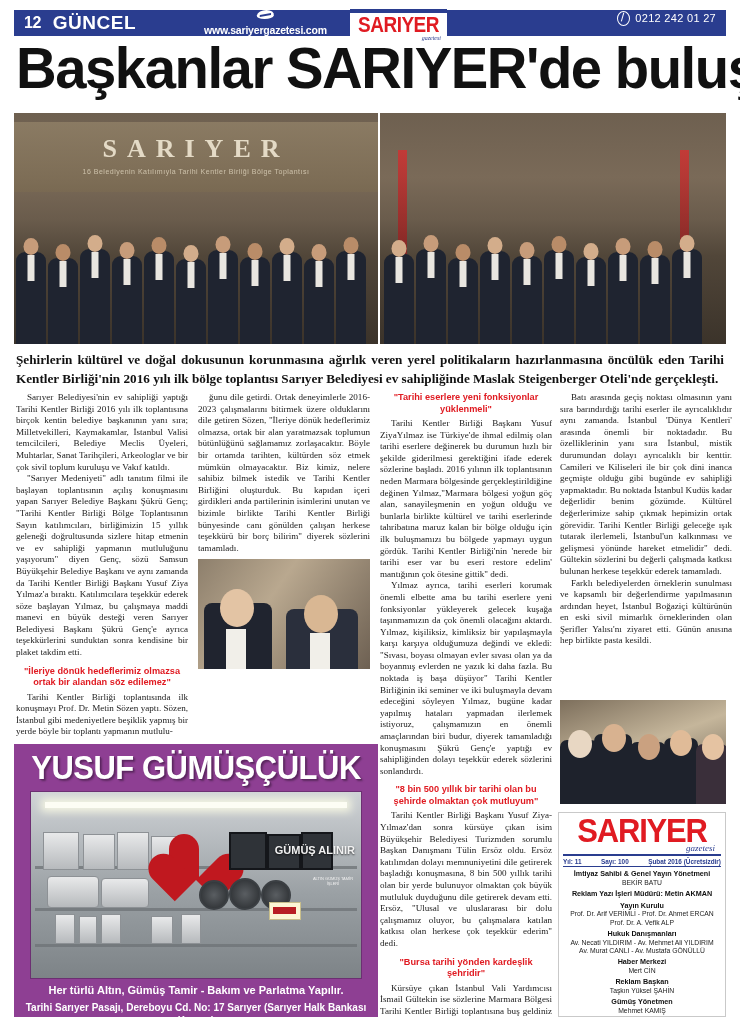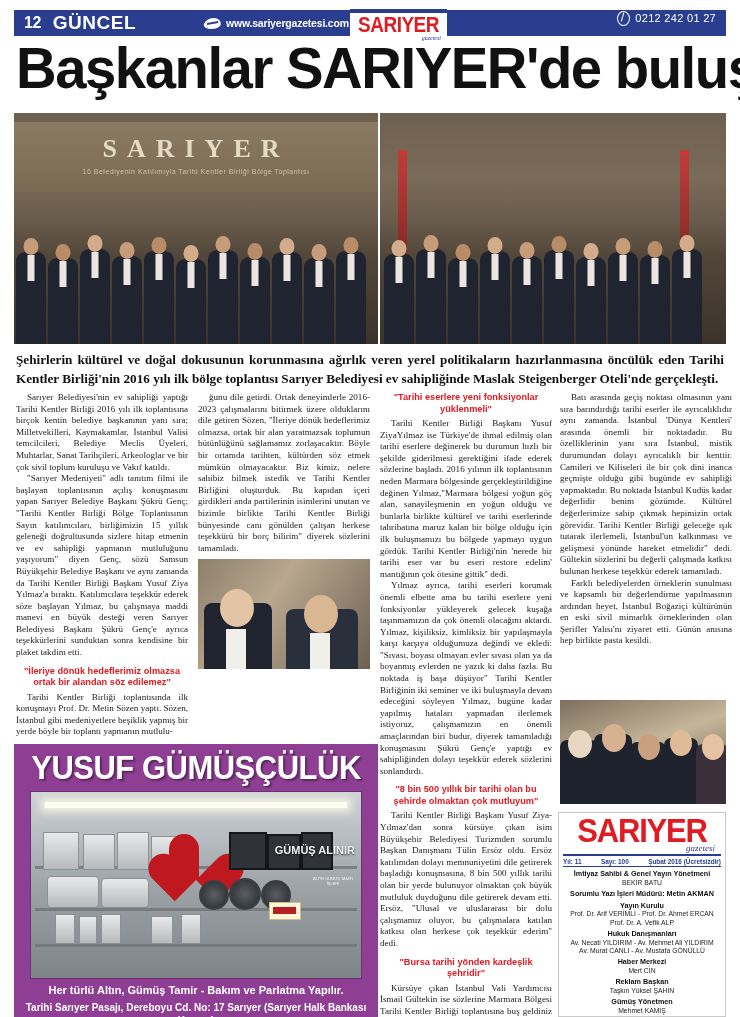--- a/index.html
+++ b/index.html
@@ -41,20 +41,21 @@
     letter-spacing: 0.5px;
     padding-left: 12px;
   }
   .web-block {
     position: absolute;
     left: 190px; top: 0;
     height: 26px;
     display: flex;
     align-items: center;
     gap: 5px;
+    flex-direction: column;
   }
   .web-icon {
     width: 17px; height: 11px;
     background: #ffffff;
     border-radius: 50% 50% 50% 50% / 60% 60% 40% 40%;
     transform: skewX(-12deg);
     position: relative;
   }
   .web-icon::after {
     content: "";
@@ -687,21 +688,21 @@
   <div class="mh-logo-sub">gazetesi</div>
   <div class="mh-rule"></div>
   <div class="mh-issueline">
     <span>Yıl: 11</span>
     <span>Sayı: 100</span>
     <span>Şubat 2016 (Ücretsizdir)</span>
   </div>
   <div id="mh-entries">
       <div class="mh-role">İmtiyaz Sahibi &amp; Genel Yayın Yönetmeni</div>
       <div class="mh-name">BEKİR BATU</div>
-      <div class="mh-role">Sorumlu Yazı İşleri Müdürü: Metin AKMAN</div>
+      <div class="mh-role">Reklam Yazı İşleri Müdürü: Metin AKMAN</div>
       <div class="mh-role">Yayın Kurulu</div>
       <div class="mh-name">Prof. Dr. Arif VERİMLİ - Prof. Dr. Ahmet ERCAN</div>
       <div class="mh-name">Prof. Dr. A. Vefik ALP</div>
       <div class="mh-role">Hukuk Danışmanları</div>
       <div class="mh-name">Av. Necati YILDIRIM - Av. Mehmet Ali YILDIRIM</div>
       <div class="mh-name">Av. Murat CANLI - Av. Mustafa GÖNÜLLÜ</div>
       <div class="mh-role">Haber Merkezi</div>
       <div class="mh-name">Mert CİN</div>
       <div class="mh-role">Reklam Başkan</div>
       <div class="mh-name">Taşkın Yüksel ŞAHİN</div>

